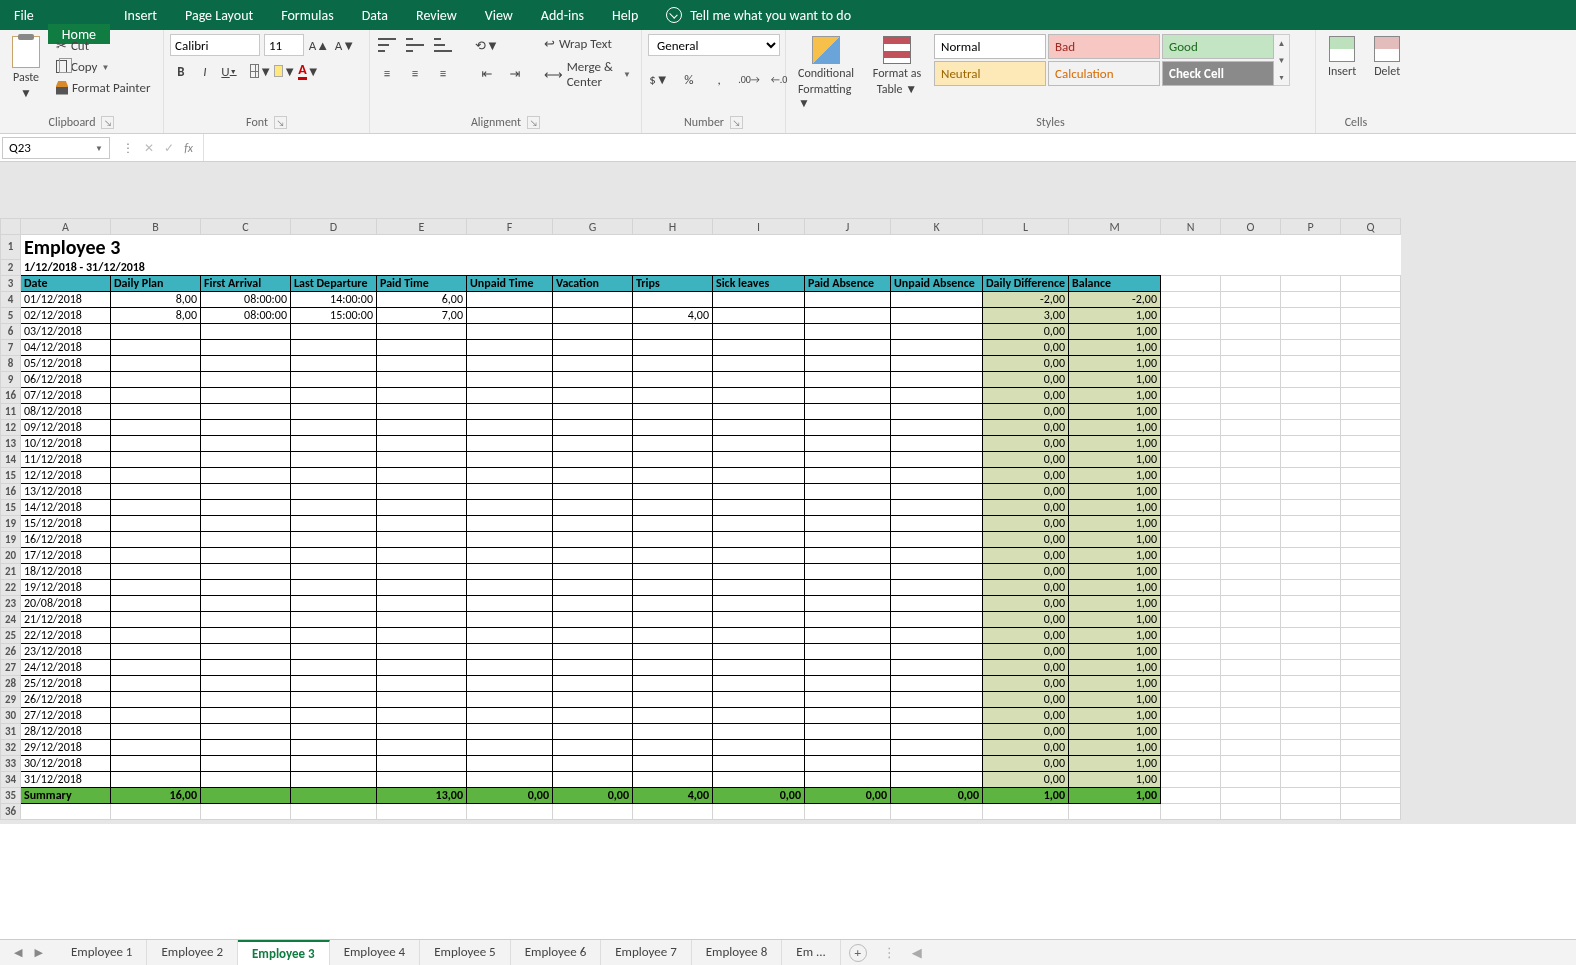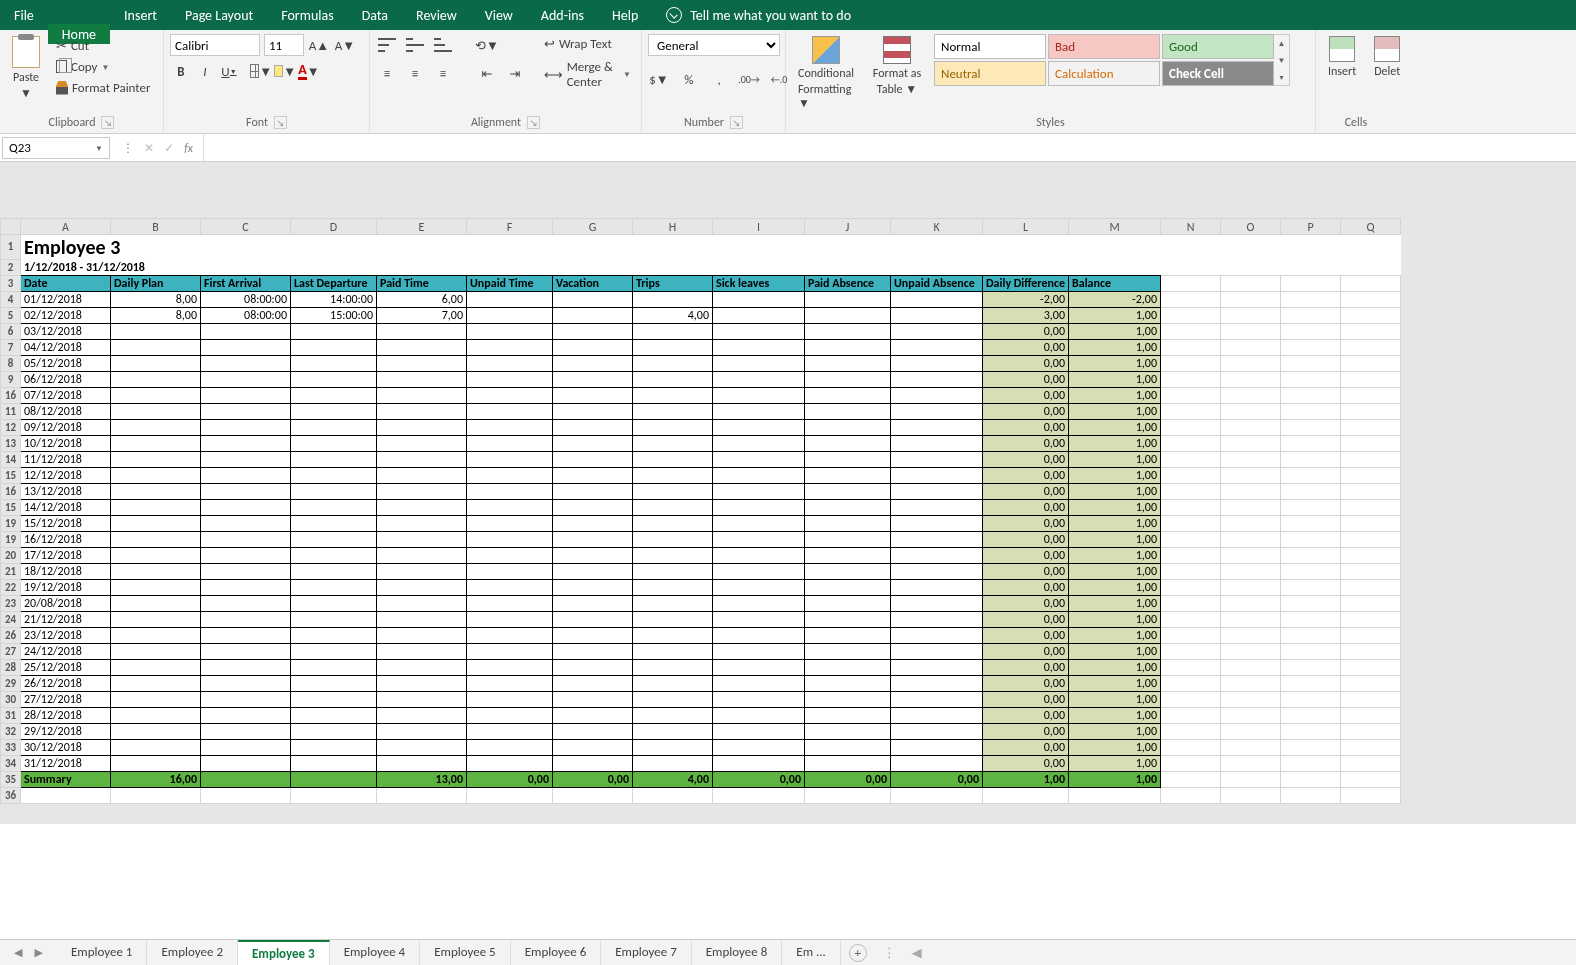--- a/index.html
+++ b/index.html
@@ -799,20 +799,40 @@
           <td class="tc num"></td>
           <td class="tc num"></td>
           <td class="diff">0,00</td>
           <td class="diff">1,00</td>
           <td></td>
           <td></td>
           <td></td>
           <td></td>
         </tr>
         <tr>
+          <th class="rh">25</th>
+          <td class="tc">22/12/2018</td>
+          <td class="tc num"></td>
+          <td class="tc num"></td>
+          <td class="tc num"></td>
+          <td class="tc num"></td>
+          <td class="tc num"></td>
+          <td class="tc num"></td>
+          <td class="tc num"></td>
+          <td class="tc num"></td>
+          <td class="tc num"></td>
+          <td class="tc num"></td>
+          <td class="diff">0,00</td>
+          <td class="diff">1,00</td>
+          <td></td>
+          <td></td>
+          <td></td>
+          <td></td>
+        </tr>
+        <tr>
           <th class="rh">26</th>
           <td class="tc">23/12/2018</td>
           <td class="tc num"></td>
           <td class="tc num"></td>
           <td class="tc num"></td>
           <td class="tc num"></td>
           <td class="tc num"></td>
           <td class="tc num"></td>
           <td class="tc num"></td>
           <td class="tc num"></td>

